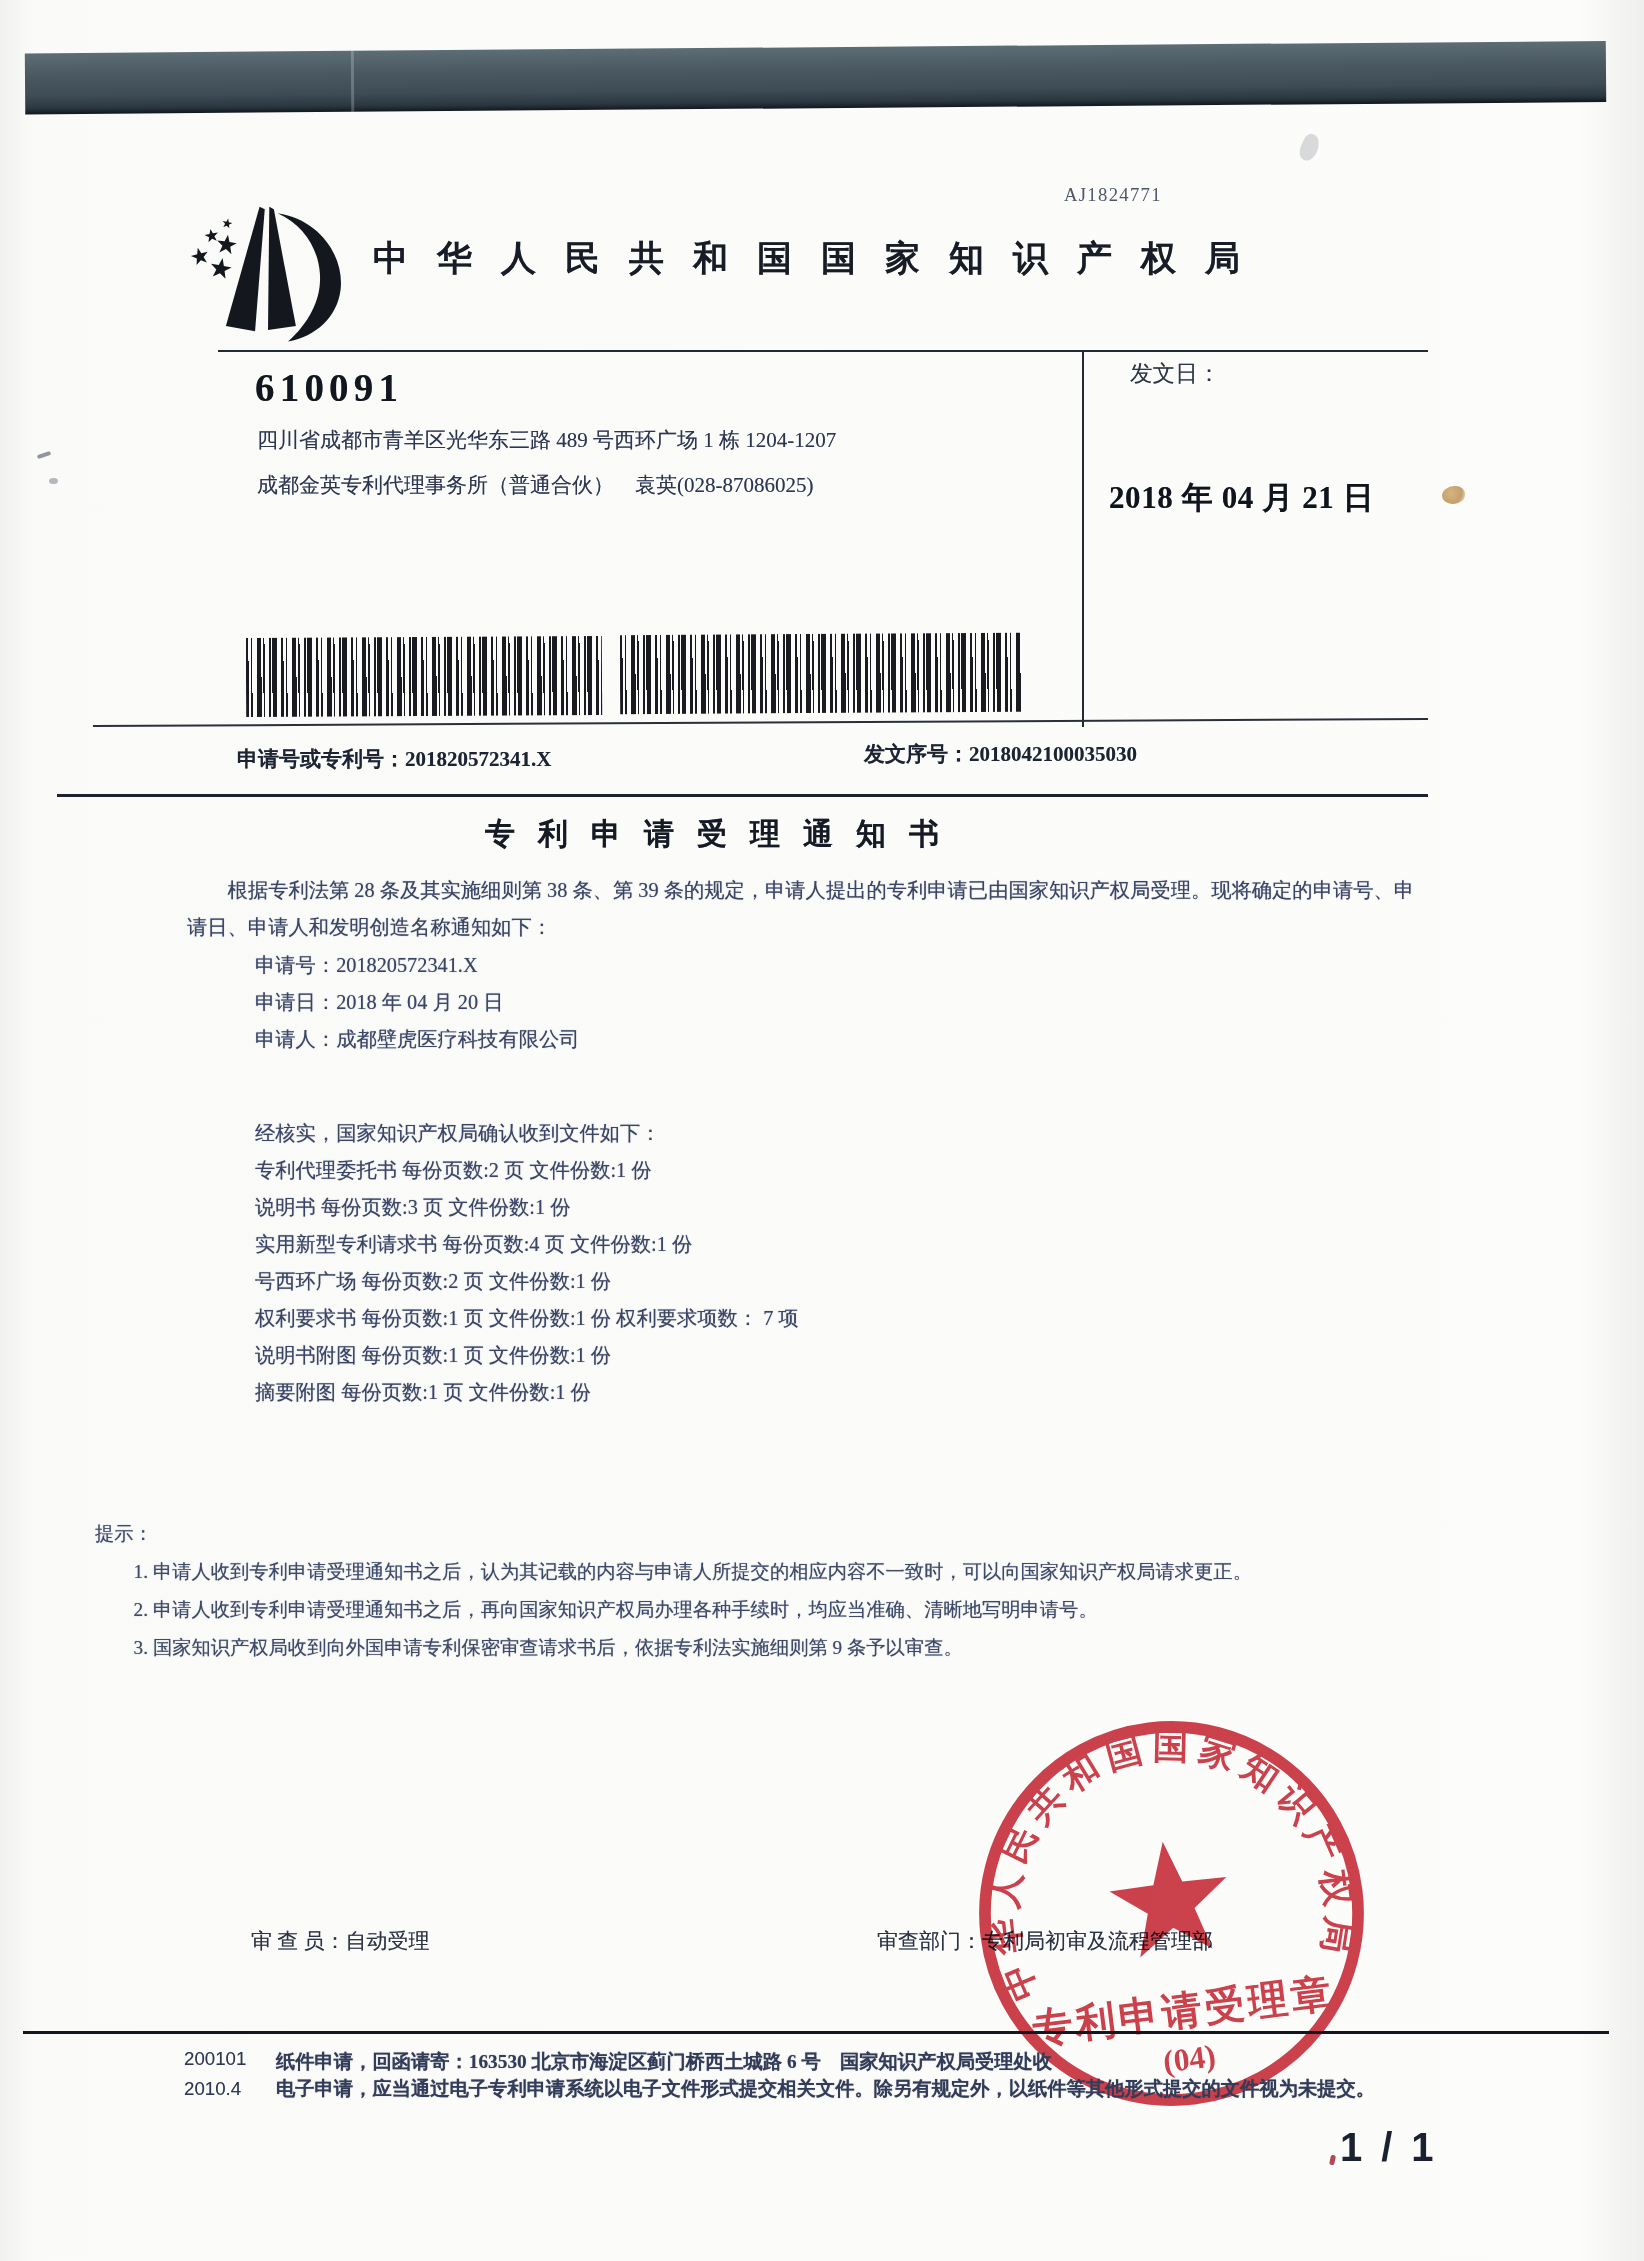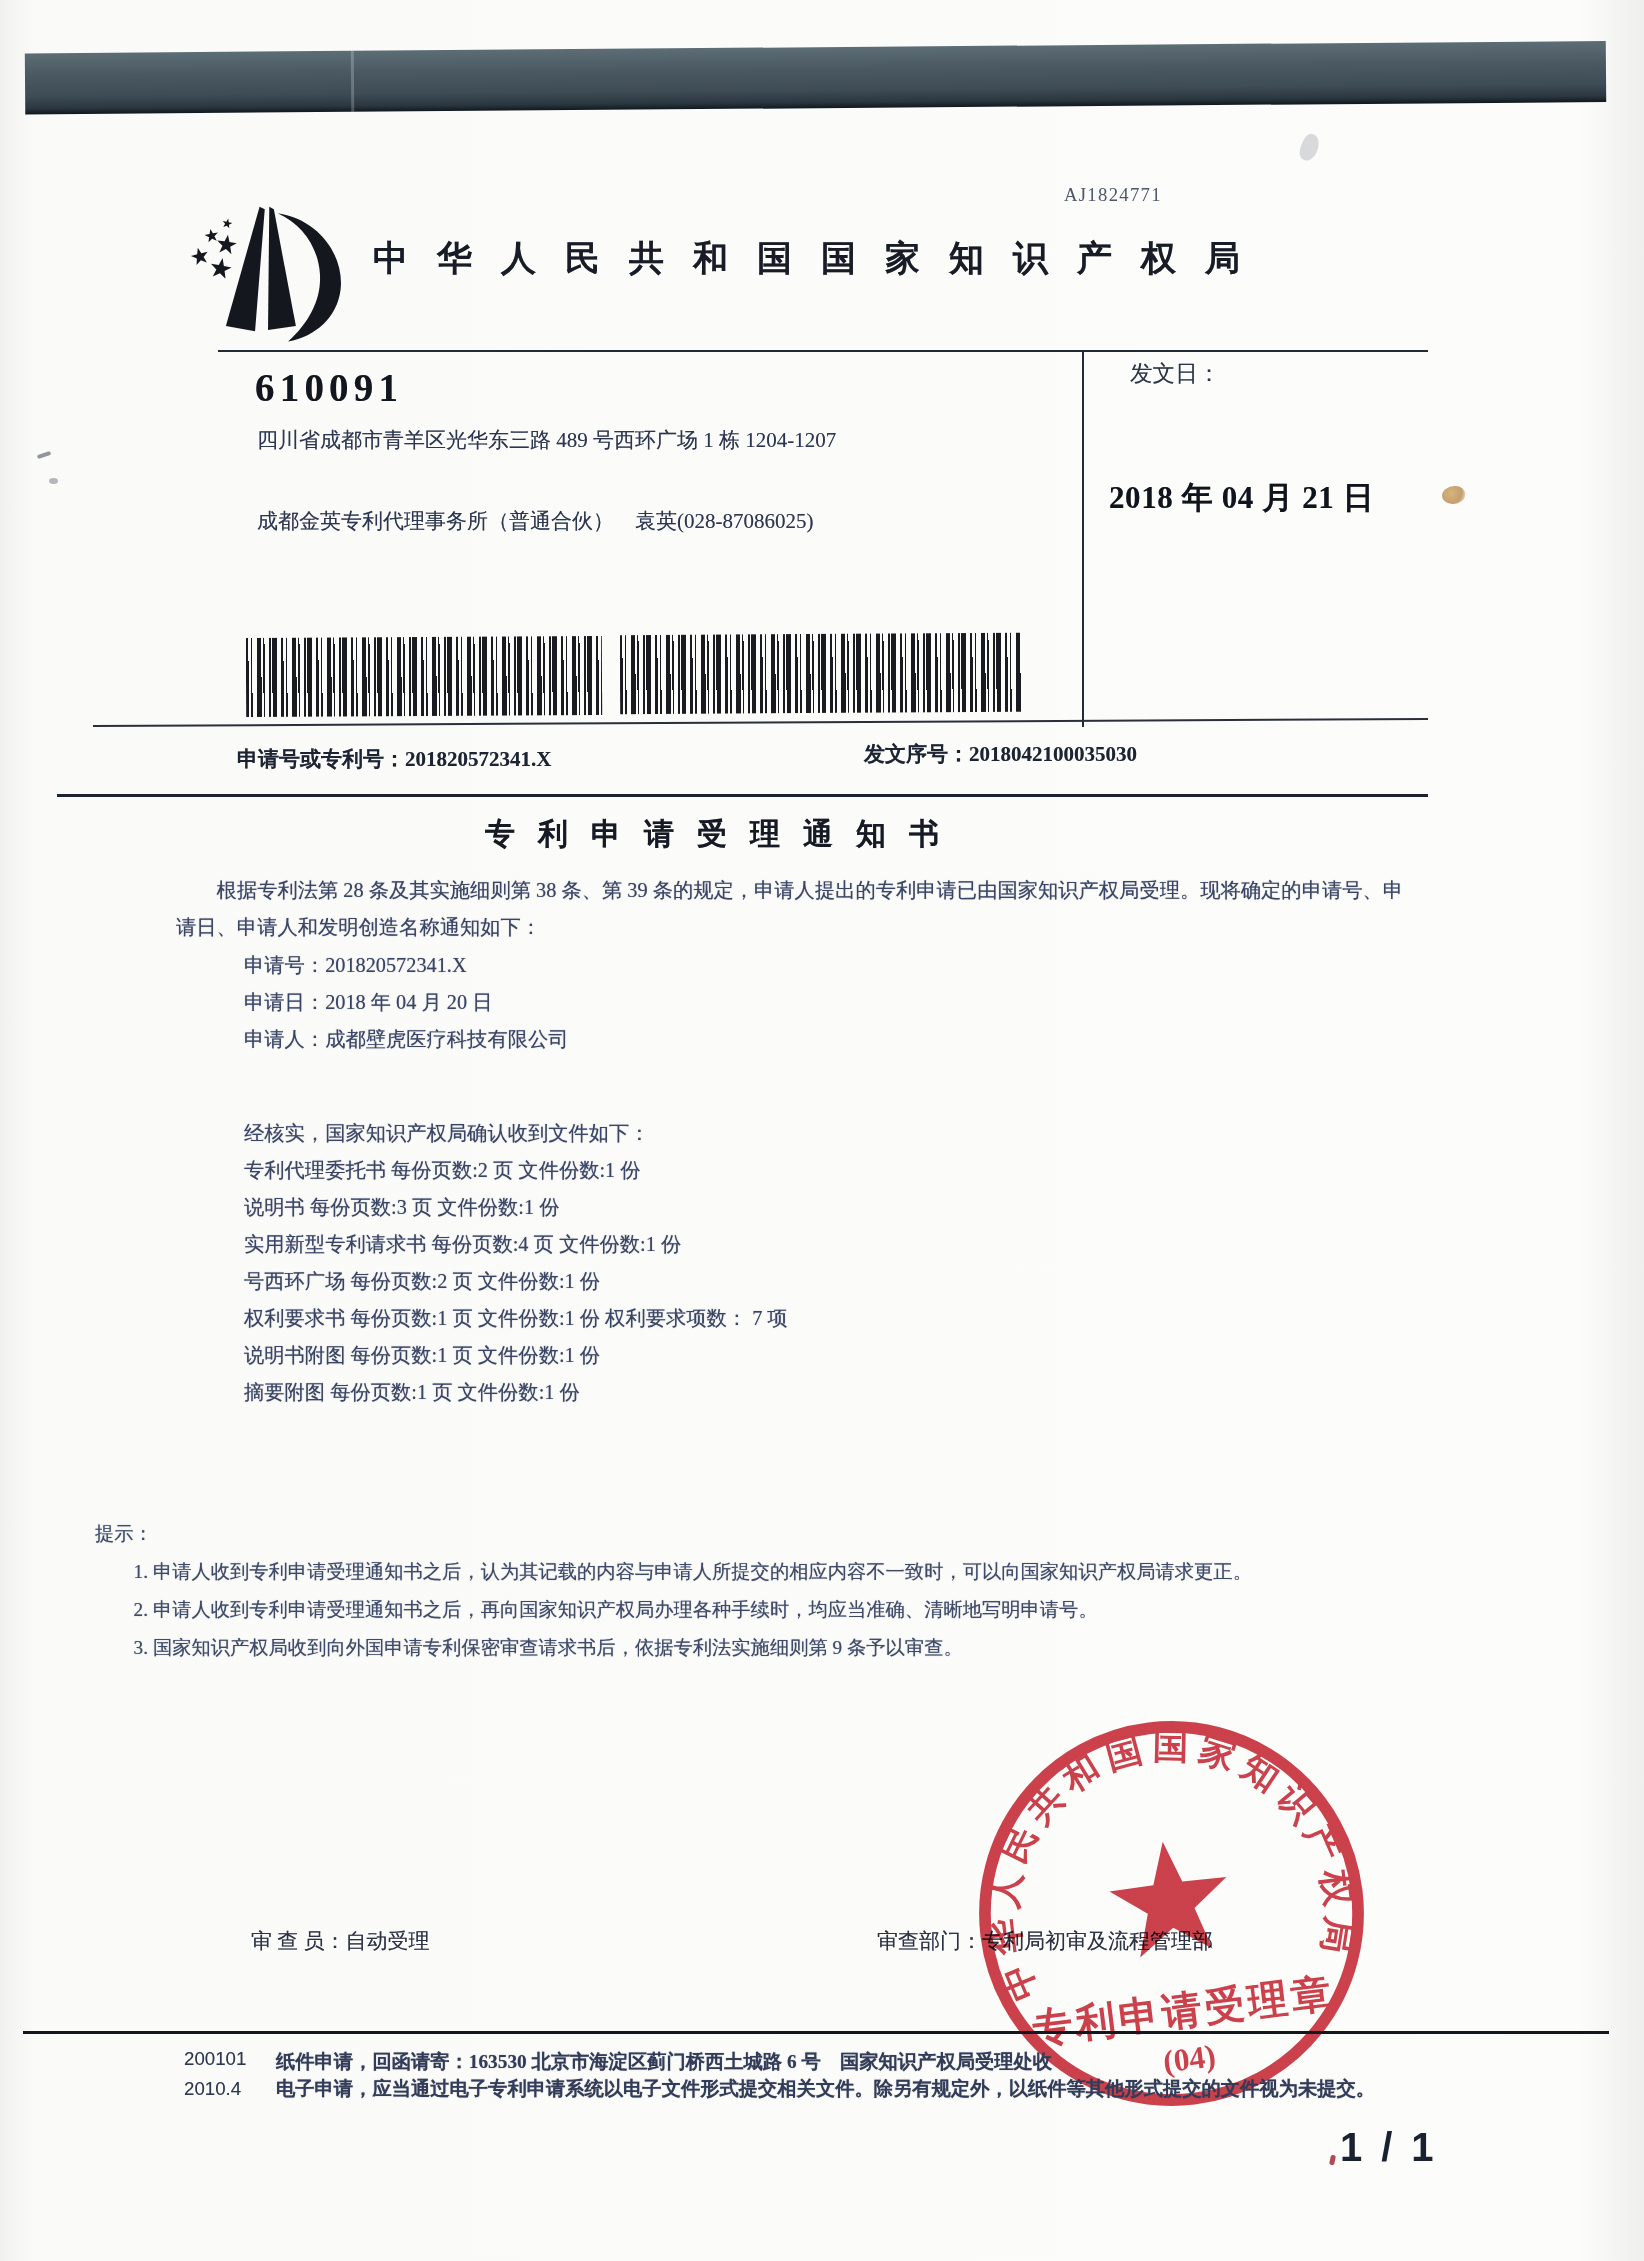--- a/index.html
+++ b/index.html
@@ -31,21 +31,21 @@
     position:absolute; left:373px; top:235px; white-space:nowrap;
     font-size:35px; font-weight:bold; letter-spacing:29px; color:#171c26;
     text-shadow:0 0 0.6px rgba(23,28,38,.5);
   }
   .rule-1 { position:absolute; left:218px; top:350px; width:1210px; height:1.9px; background:#242a34; }
   .vdivider { position:absolute; left:1082px; top:350px; width:1.9px; height:377px; background:#242a34; }
 
   
   .postcode { position:absolute; left:255px; top:365px; font-size:39px; font-weight:bold; letter-spacing:5.2px; color:#12161f; text-shadow:0 0 0.6px rgba(18,22,31,.5); }
   .addr1 { position:absolute; left:257px; top:426px; font-size:21px; white-space:nowrap; color:#2c3650; text-shadow:0 0 0.6px rgba(44,54,80,.45);text-align:right; }
-  .addr2 { position:absolute; left:257px; top:471px; font-size:21px; white-space:nowrap; color:#2c3650; text-shadow:0 0 0.6px rgba(44,54,80,.45);margin-top:36px; }
+  .addr2 { position:absolute; left:257px; top:471px; font-size:21px; white-space:nowrap; color:#2c3650; text-shadow:0 0 0.6px rgba(44,54,80,.45); }
   .dispatch-label { position:absolute; left:1130px; top:358px; font-size:22.6px; color:#2b3448; text-shadow:0 0 0.6px rgba(43,52,72,.4); }
   .dispatch-date { position:absolute; left:1109px; top:477px; font-size:31px; font-weight:bold; letter-spacing:0.6px; color:#10141c; text-shadow:0 0 0.6px rgba(16,20,28,.5); white-space:nowrap; }
 
   
   .barcode {
     position:absolute; height:79px; transform:rotate(-0.35deg);
     background:repeating-linear-gradient(90deg,
       #191b20 0 2.6px, transparent 2.6px 5.2px,
       #191b20 5.2px 6.4px, transparent 6.4px 11px,
       #191b20 11px 15.5px, transparent 15.5px 17.4px,
@@ -65,21 +65,21 @@
 
   
   .doc-title {
     position:absolute; left:0; top:814px; width:1402px; text-align:center;
     font-size:30px; font-weight:bold; letter-spacing:23px; text-indent:23px;
     color:#151a24; text-shadow:0 0 0.6px rgba(21,26,36,.55);padding-left:22px;
   }
 
   
   .body-block {
-    position:absolute; left:176px; top:872px; width:1244px;
+    position:absolute; left:187px; top:872px; width:1244px;
     font-size:20.3px; line-height:37px; color:#3a4565;
     text-shadow:0 0 1px rgba(58,69,101,.6);
   }
   .body-block .intro { text-indent:2em; }
   .fields { padding-left:68px; margin-top:1.3px; }
   .received-intro { padding-left:68px; margin-top:57px; }
   .received { padding-left:68px; }
 
   
   .tips {

